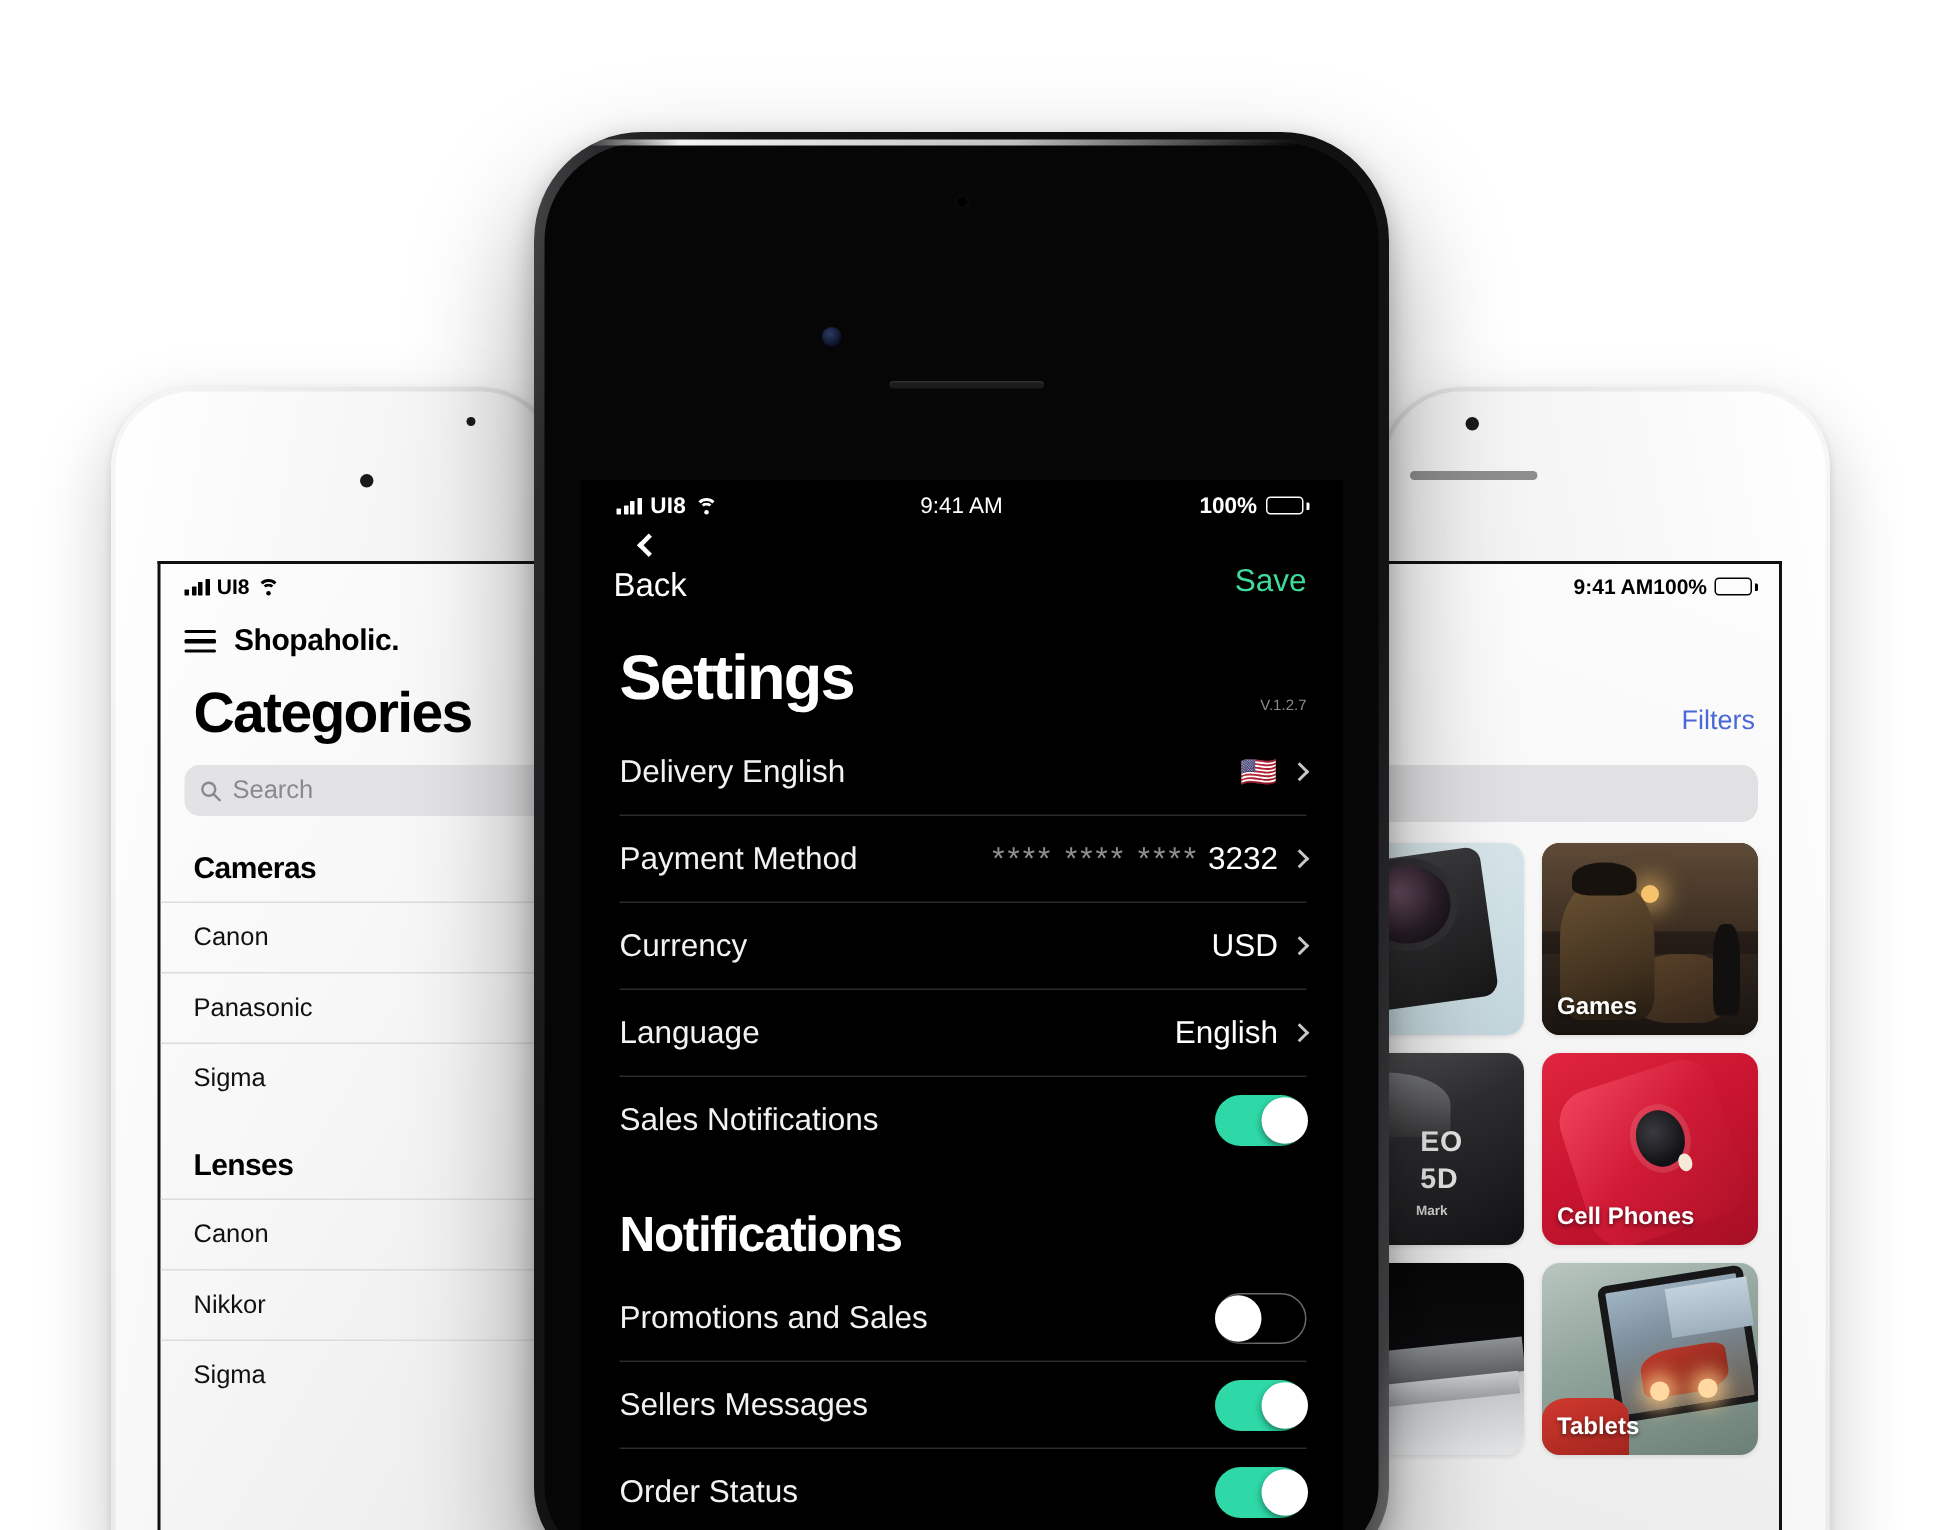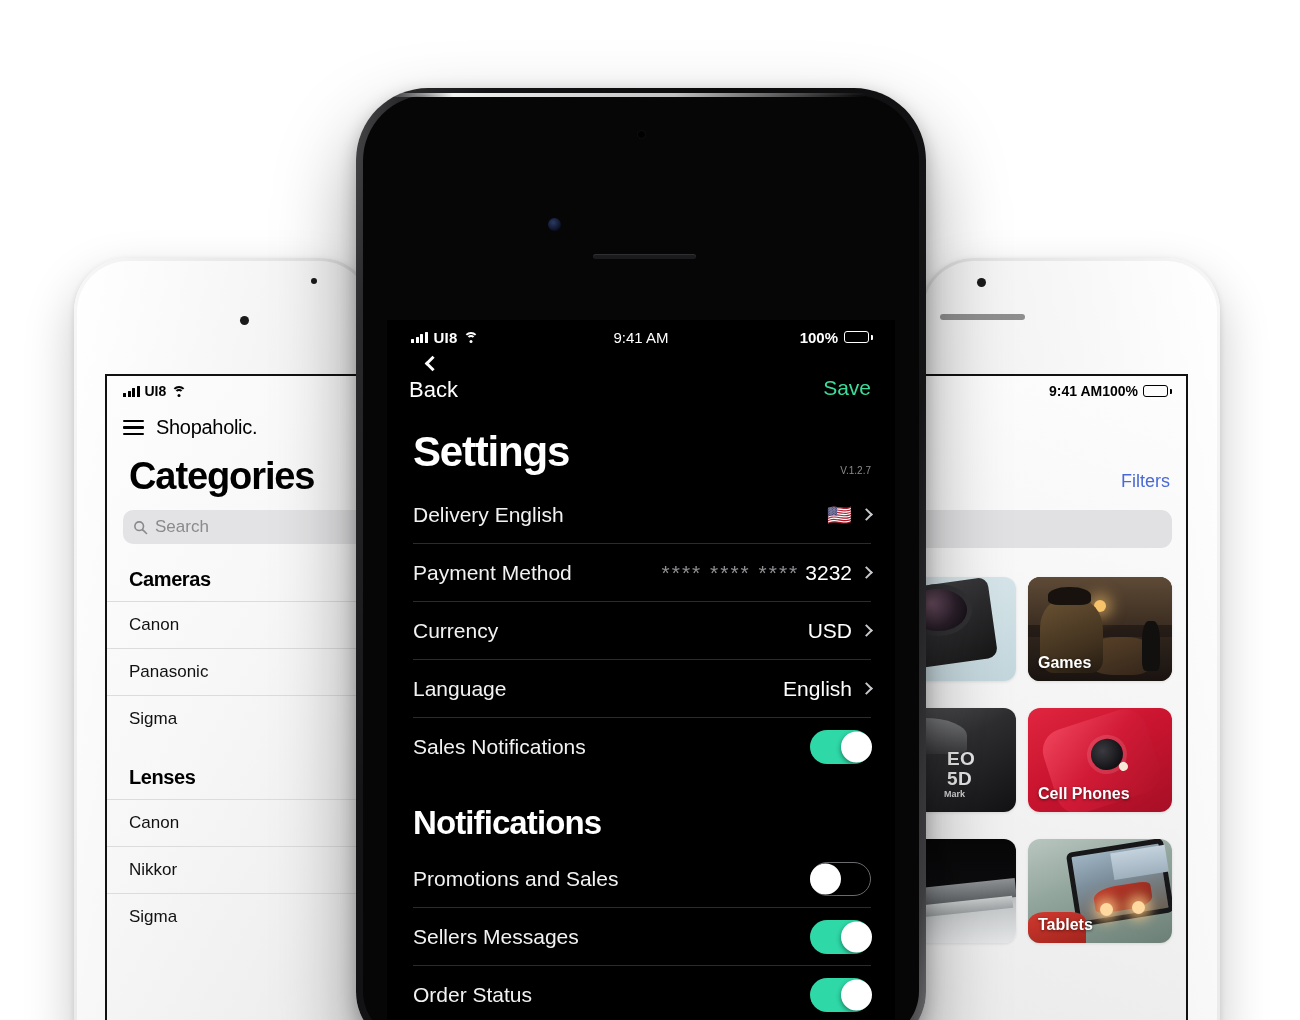--- a/index.html
+++ b/index.html
@@ -96,21 +96,21 @@
   .batt .cap {
     width: 2px; height: 5px; background: currentColor; border-radius: 0 1px 1px 0;
   }
 
   .pl-navbar {
     display: flex; align-items: center; gap: 12px;
     padding: 10px 16px 6px 16px;
   }
   .hamburger { display: flex; flex-direction: column; gap: 4px; width: 21px; }
   .hamburger i { height: 2.4px; background: #000; border-radius: 1px; display: block; }
-  .pl-brand { font-size: 20px; font-weight: 400; color: #000; letter-spacing: -.3px; }
+  .pl-brand { font-size: 20px; font-weight: 700; color: #000; letter-spacing: -.3px; }
 
   .pl-title {
     font-size: 38px; font-weight: 700; color: #000;
     padding: 10px 16px 6px 22px; letter-spacing: -1.1px;
   }
   .pl-search {
     margin: 6px 16px 0 16px;
     height: 34px; border-radius: 10px;
     background: #e3e3e5;
     display: flex; align-items: center; gap: 7px;
@@ -185,25 +185,24 @@
   }
 
   .pr-grid {
     display: grid;
     grid-template-columns: 1fr 1fr;
     gap: 12px;
     padding: 14px 14px 0 14px;
   }
   .tile {
     position: relative;
-    height: 104px;
+    height: 128px;
     border-radius: 12px;
     overflow: hidden;
     box-shadow: 0 1px 3px rgba(0,0,0,.10);
-    margin-top: 15px;
   }
   .tile-label {
     position: absolute; left: 10px; bottom: 9px;
     color: #fff; font-size: 16px; font-weight: 600;
     text-shadow: 0 1px 3px rgba(0,0,0,.55);
   }
 
   
   .art-action {
     position: absolute; inset: 0;

